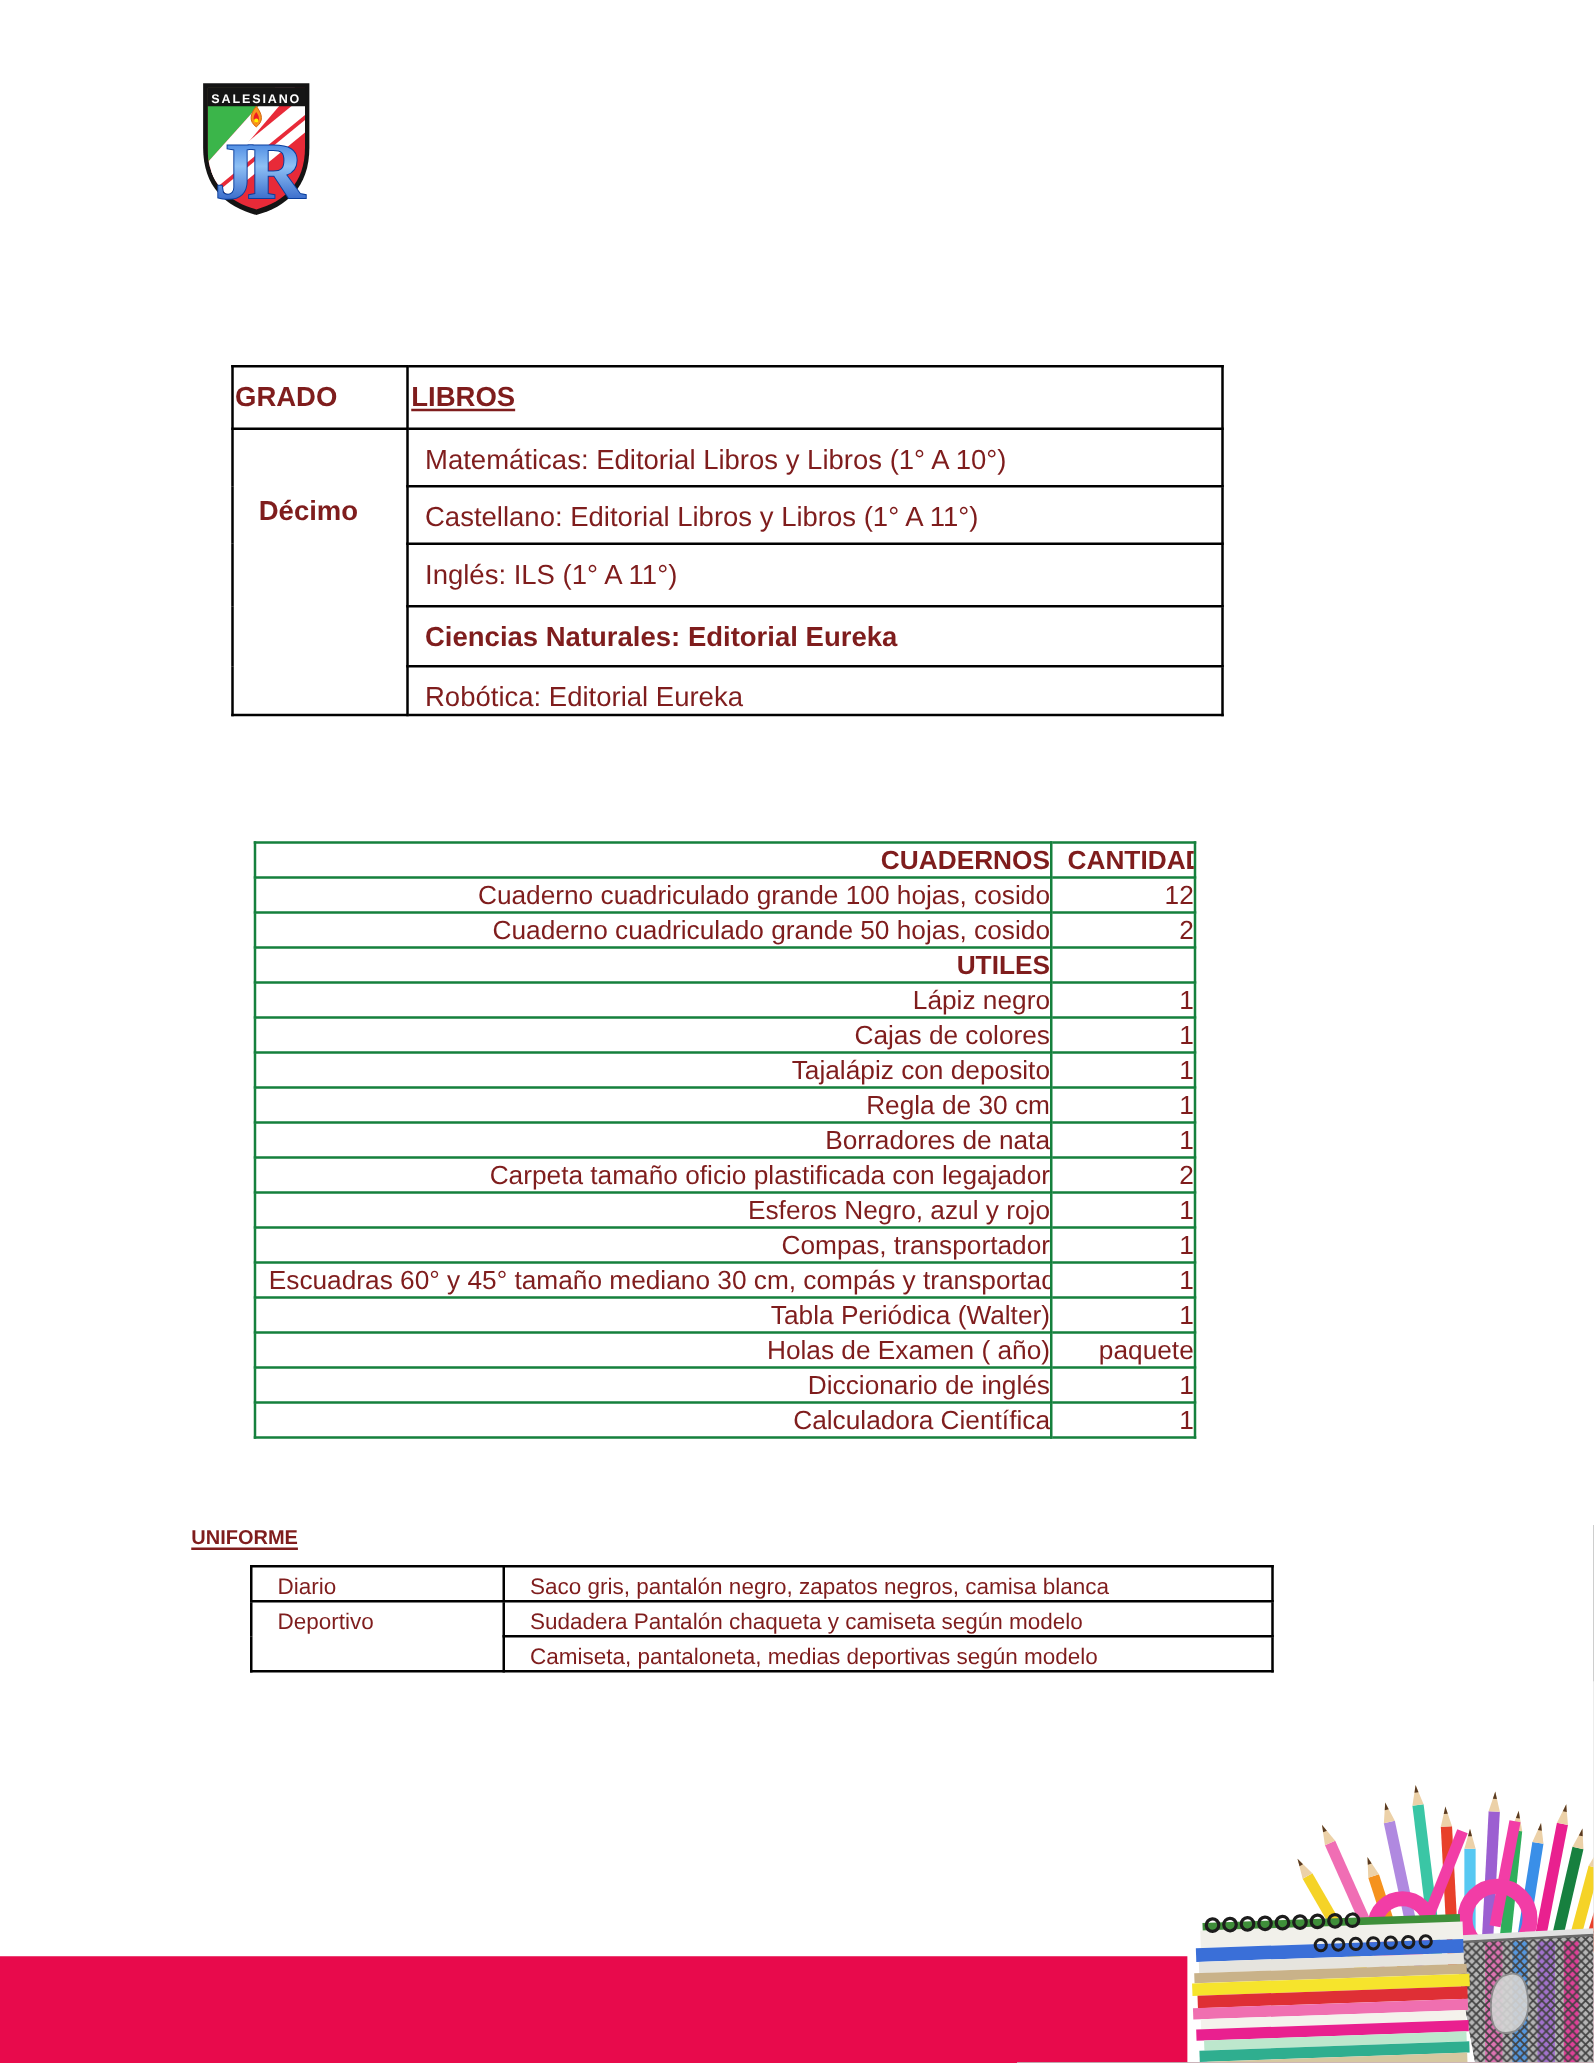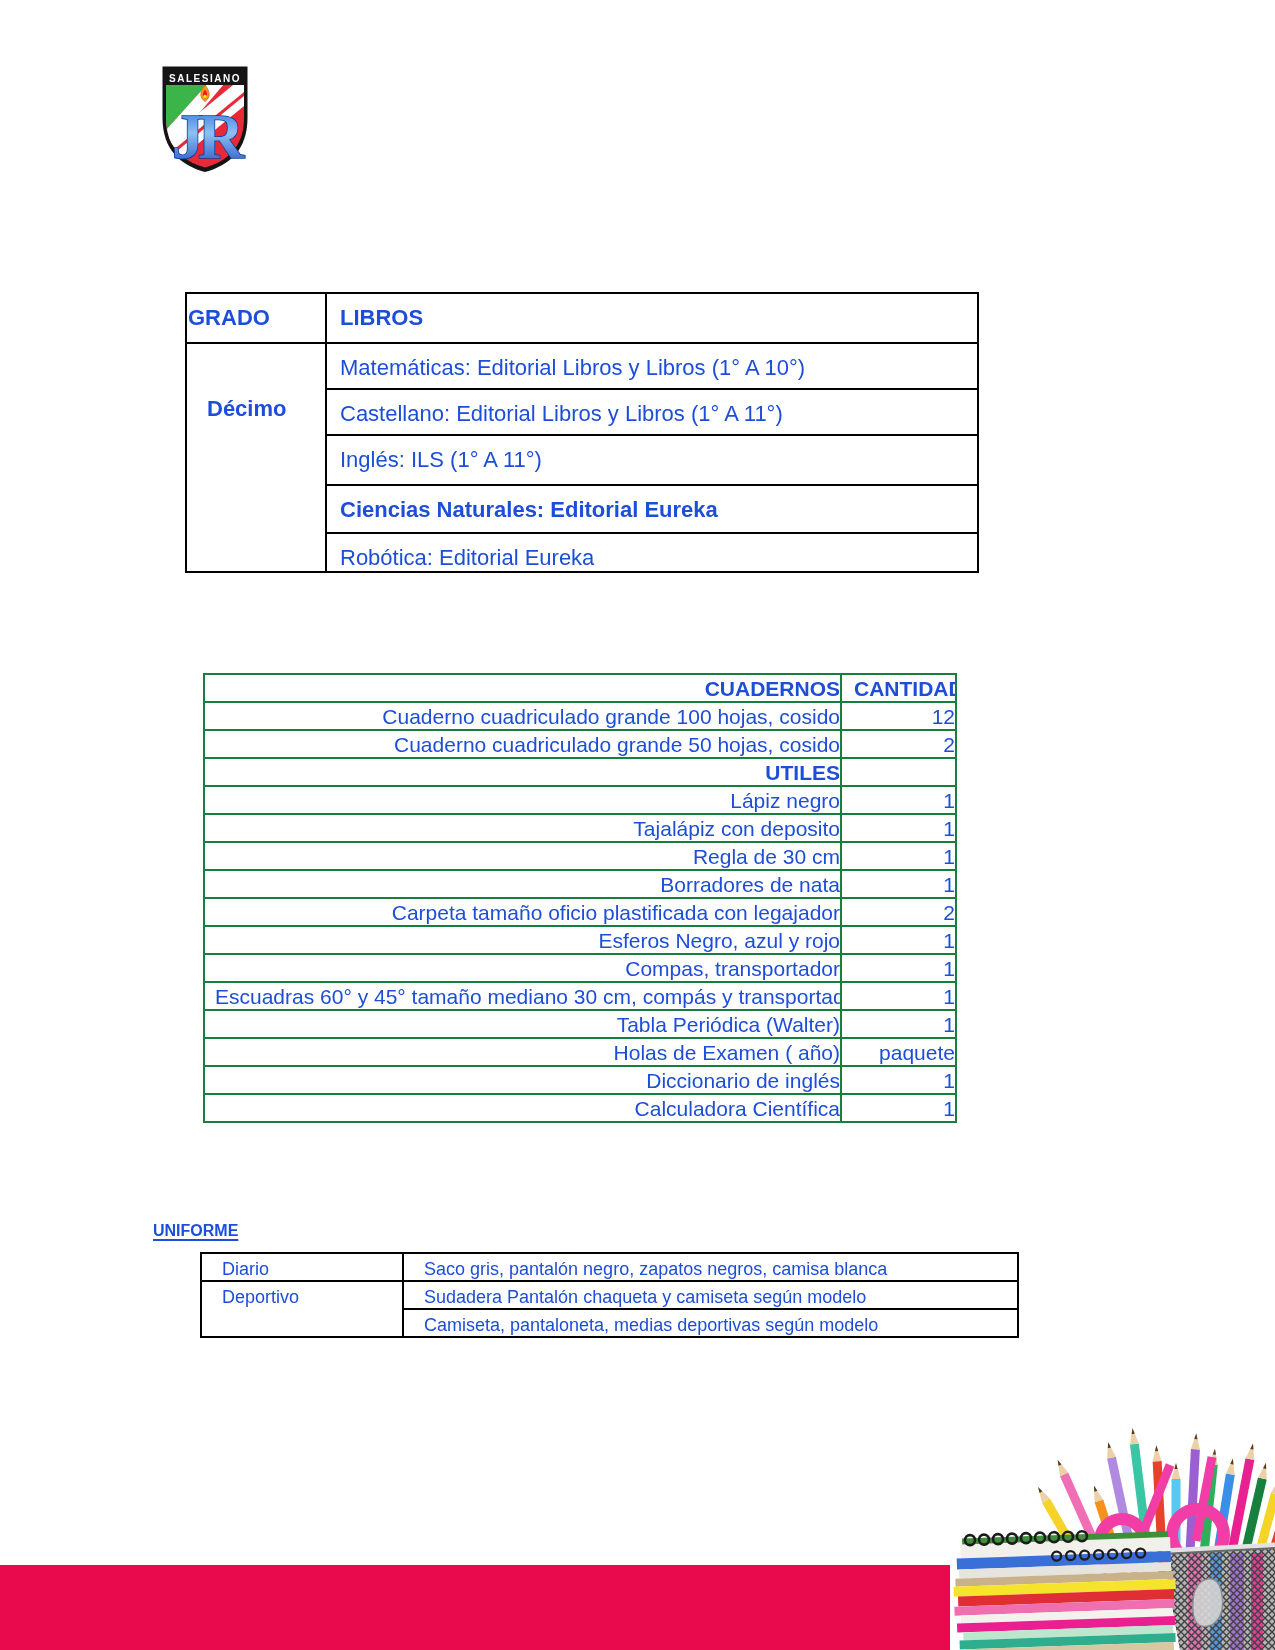--- a/index.html
+++ b/index.html
@@ -1,34 +1,34 @@
 <!DOCTYPE html>
 <html><head>
 <meta charset="utf-8">
 <style>
   html,body{margin:0;padding:0;background:#888;}
   .page{
     position:relative; width:1275px; height:1650px; margin:0 auto;
     background:#ffffff; overflow:hidden;
-    font-family:"Liberation Sans", sans-serif; color:#1d4ed8;
+    font-family:"Liberation Sans", sans-serif; color:#7f1d1d;
   }
 
   
   .logo{position:absolute; left:158px; top:62px; width:94px; height:113px;}
 
   
   table{border-collapse:collapse; table-layout:fixed;}
   td{box-sizing:border-box; vertical-align:top; overflow:hidden; white-space:nowrap;}
 
   
   .t1{position:absolute; left:185px; top:292px; width:792px; font-size:22px;}
   .t1 td{border:2px solid #000;}
   .t1 .head td{height:50px; font-weight:bold; padding-top:11px;}
   .t1 .head .cgrade{}
-  .t1 .cbooks{padding-left:13px;}
+  .t1 .cbooks{padding-left:2px;text-decoration:underline;}
   .t1 .bcell{padding:11px 0 0 13px;}
   .t1 .r0{height:46px;} .t1 .r1{height:46px;} .t1 .r2{height:50px;}
   .t1 .r3{height:48px;font-weight:bold;} .t1 .r4{height:37px;}
   .t1 .gradecell{font-weight:bold; padding:52px 0 0 20px;}
 
   
   .t2{position:absolute; left:203px; top:673px; width:752px; font-size:21px;}
   .t2 td{border:2px solid #15803d; height:27px; line-height:25px; padding:1px 0 0 10px;text-align:right;}
   .t2 td.qty{padding-left:12px;}
   .t2 tr.bold td{font-weight:bold;}
@@ -127,20 +127,24 @@
     <tr>
           <td>Cuaderno cuadriculado grande 50  hojas,  cosido</td>
           <td class="qty">2</td>
         </tr>
     <tr class="bold">
           <td>UTILES</td>
           <td class="qty"></td>
         </tr>
     <tr>
           <td>Lápiz negro</td>
+          <td class="qty">1</td>
+        </tr>
+    <tr>
+          <td>Cajas de colores</td>
           <td class="qty">1</td>
         </tr>
     <tr>
           <td>Tajalápiz  con deposito</td>
           <td class="qty">1</td>
         </tr>
     <tr>
           <td>Regla de 30 cm</td>
           <td class="qty">1</td>
         </tr>

